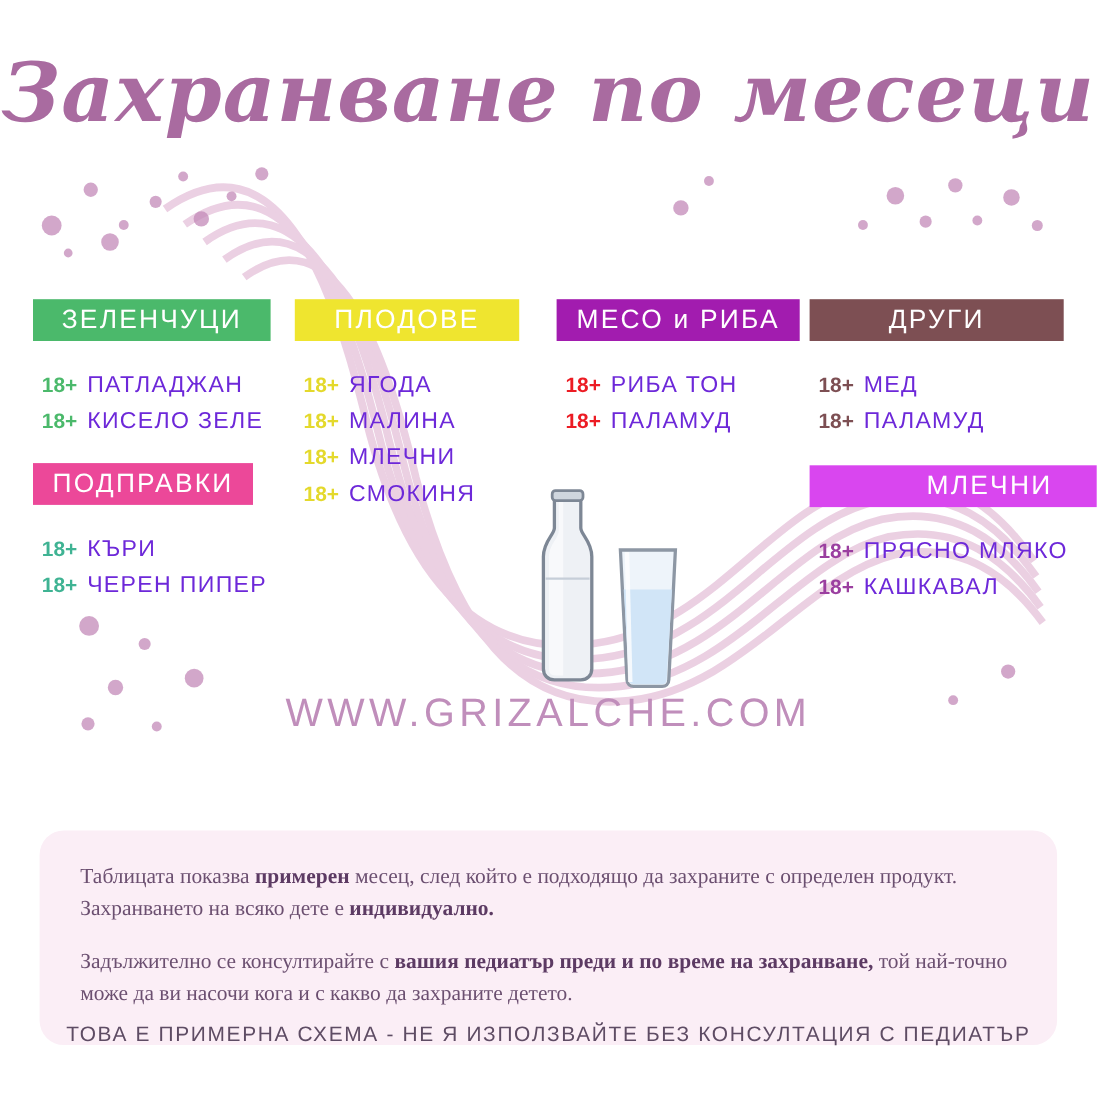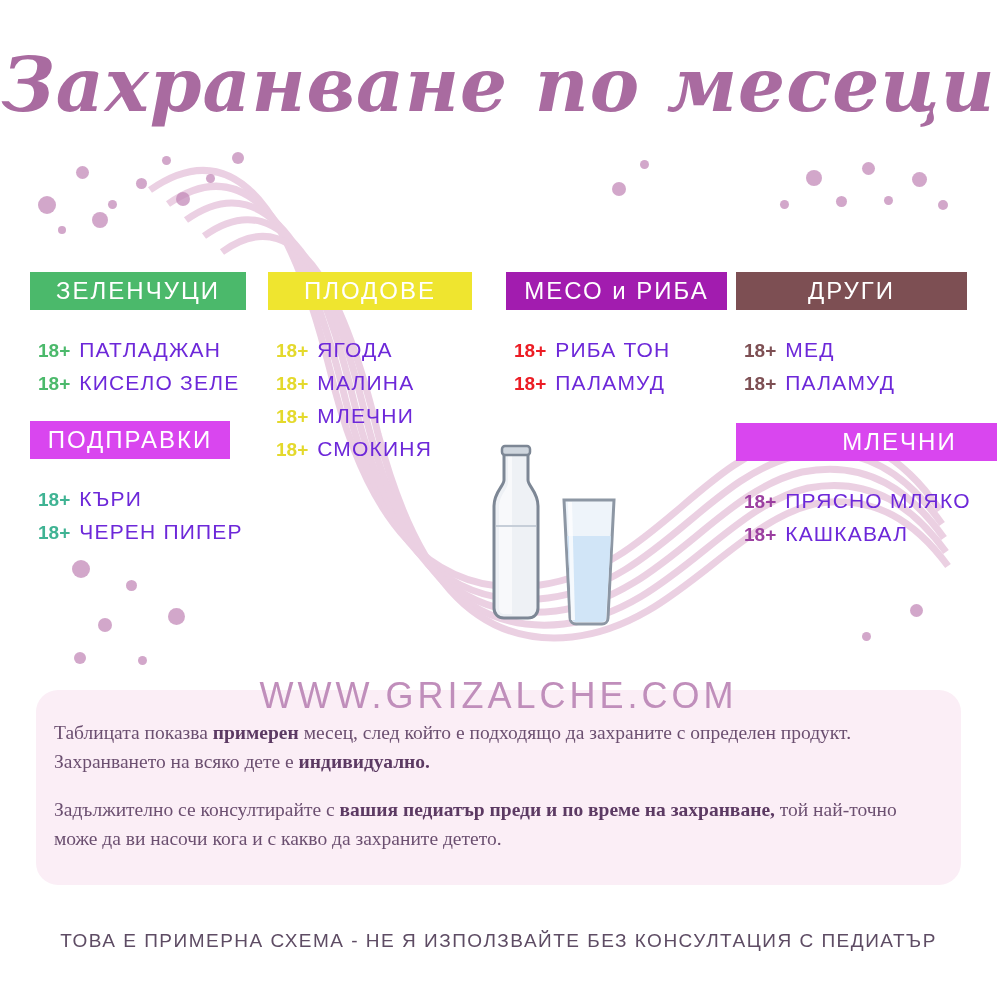--- a/index.html
+++ b/index.html
@@ -93,21 +93,21 @@
     font-size: 24px;
     letter-spacing: 2px;
     font-family: "Liberation Sans", sans-serif;
     color: #ffffff;
     white-space: nowrap;
   }
   .cat-header.veg   { background: #4bb96b; width: 216px; }
   .cat-header.fruit { background: #efe52f; color:#ffffff; width: 204px; }
   .cat-header.meat  { background: #a21caf; width: 221px; }
   .cat-header.other { background: #7d4f53; width: 231px; }
-  .cat-header.spice { background: #d946ef; width: 200px; }
+  .cat-header.spice { background: #ec4899; width: 200px; }
   .cat-header.dairy { background: #d946ef; width: 231px; padding-left: 48px; }
 
   .items {
     margin-top: 28px;
     padding-left: 8px;
   }
   .item {
     display: flex;
     align-items: baseline;
     margin-bottom: 9px;
@@ -141,43 +141,43 @@
     left: 466px;
     top: 440px;
     width: 180px;
     height: 190px;
     z-index: 2;
   }
 
   
   .website {
     position: absolute;
-    top: 675px;
+    top: 627px;
     left: 0;
     width: 997px;
     text-align: center;
     font-family: "Liberation Sans", sans-serif;
     font-size: 36px;
     letter-spacing: 4px;
     color: #c08ebb;
     z-index: 3;
   }
 
   
   .note {
     position: absolute;
     left: 36px;
-    top: 690px;
+    top: 755px;
     width: 925px;
     height: 195px;
     background: #fbeef6;
     border-radius: 22px;
     z-index: 2;
     box-sizing: border-box;
-    padding: 28px 30px 0 18px;
+    padding: 28px 30px 0 37px;
   }
   .note p {
     margin: 0 0 18px 0;
     font-family: "Liberation Serif", serif;
     font-size: 19.5px;
     line-height: 1.5;
     color: #6b4f70;
   }
   .note b { color: #5c3a63; }
 

